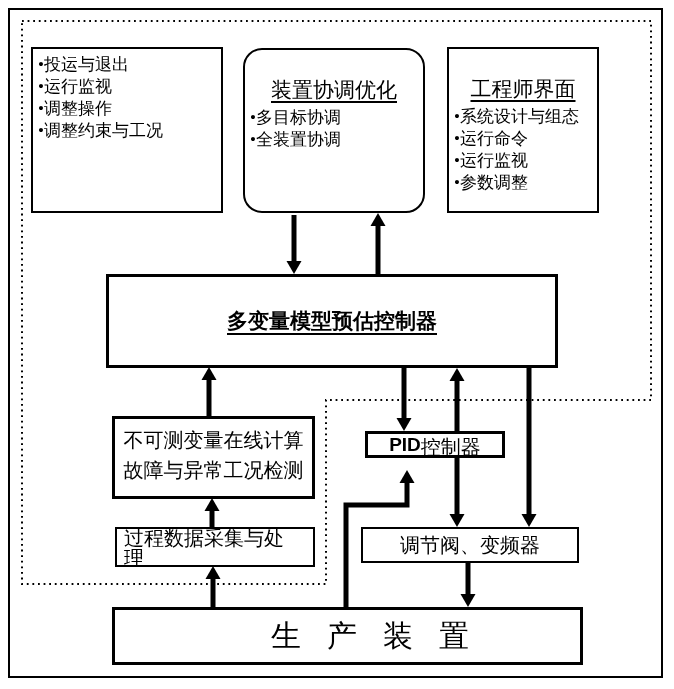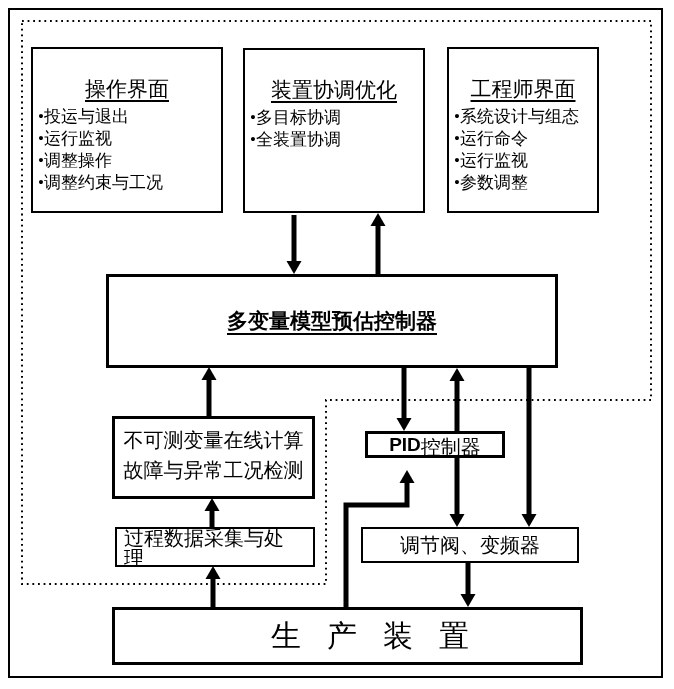--- a/index.html
+++ b/index.html
@@ -50,21 +50,21 @@
   }
   .bullets {
     margin-top: 5px;
     padding-left: 5px;
     font-size: 17px;
     line-height: 22px;
   }
   .bullets div { white-space: nowrap; }
 
   .box-operator     { left: 31px;  top: 47px;  width: 192px; height: 166px; }
-  .box-coordination { left: 243px; top: 48px;  width: 182px; height: 165px; }
+  .box-coordination { left: 243px; top: 48px;  width: 182px; height: 165px; border-radius: 19px; }
   .box-engineer     { left: 447px; top: 47px;  width: 152px; height: 166px; }
 
   .box-mpc {
     left: 106px; top: 274px; width: 452px; height: 94px;
     display: flex; align-items: center; justify-content: center;
   }
   .mpc-label {
     font-weight: bold;
     font-size: 21px;
     text-decoration: underline;
@@ -178,21 +178,20 @@
       <polygon points="407,470 399.5,483 414.5,483" fill="#000"></polygon>
     </g>
 
     <g>
       <line x1="468" y1="563" x2="468" y2="595" stroke="#000" stroke-width="5"></line>
       <polygon points="468,607 460.5,594 475.5,594" fill="#000"></polygon>
     </g>
   </svg>
 
   <div class="box box-operator">
-    <div class="panel-title">操作界面</div>
     <div class="bullets">
       <div>•投运与退出</div>
       <div>•运行监视</div>
       <div>•调整操作</div>
       <div>•调整约束与工况</div>
     </div>
   </div>
 
   <div class="box box-coordination">
     <div class="panel-title">装置协调优化</div>

